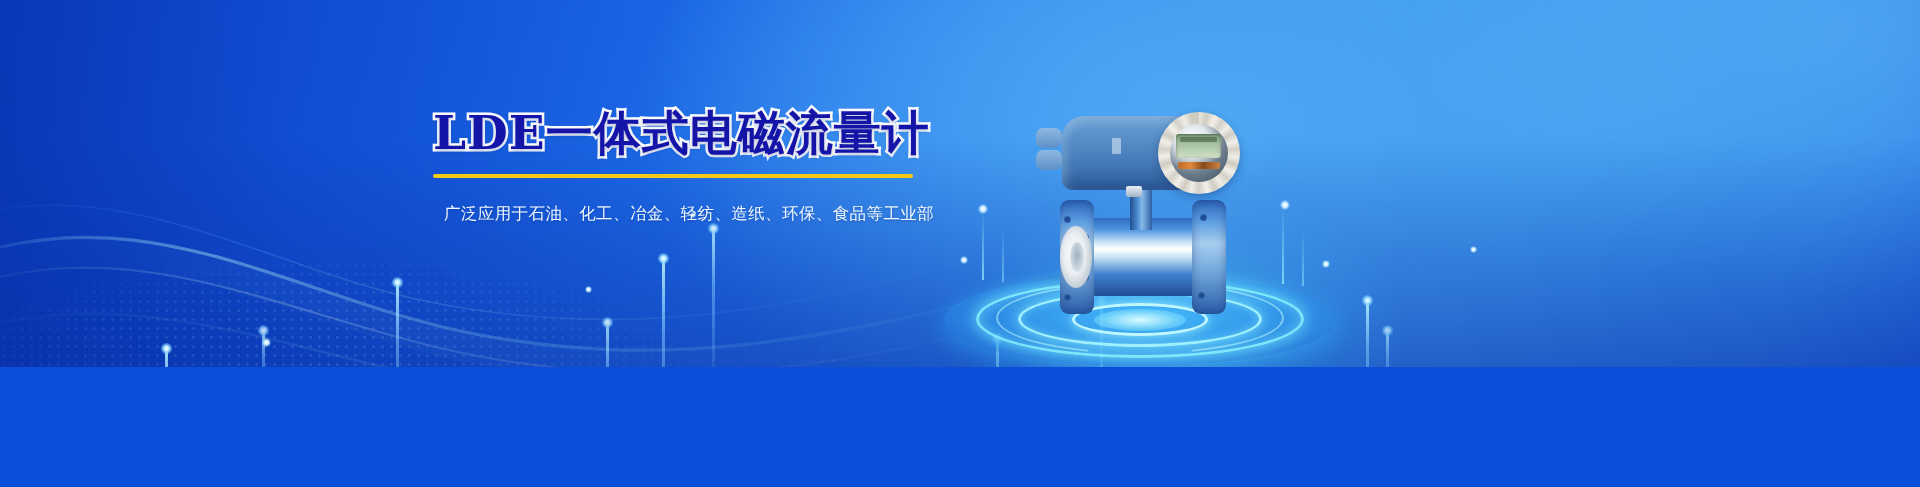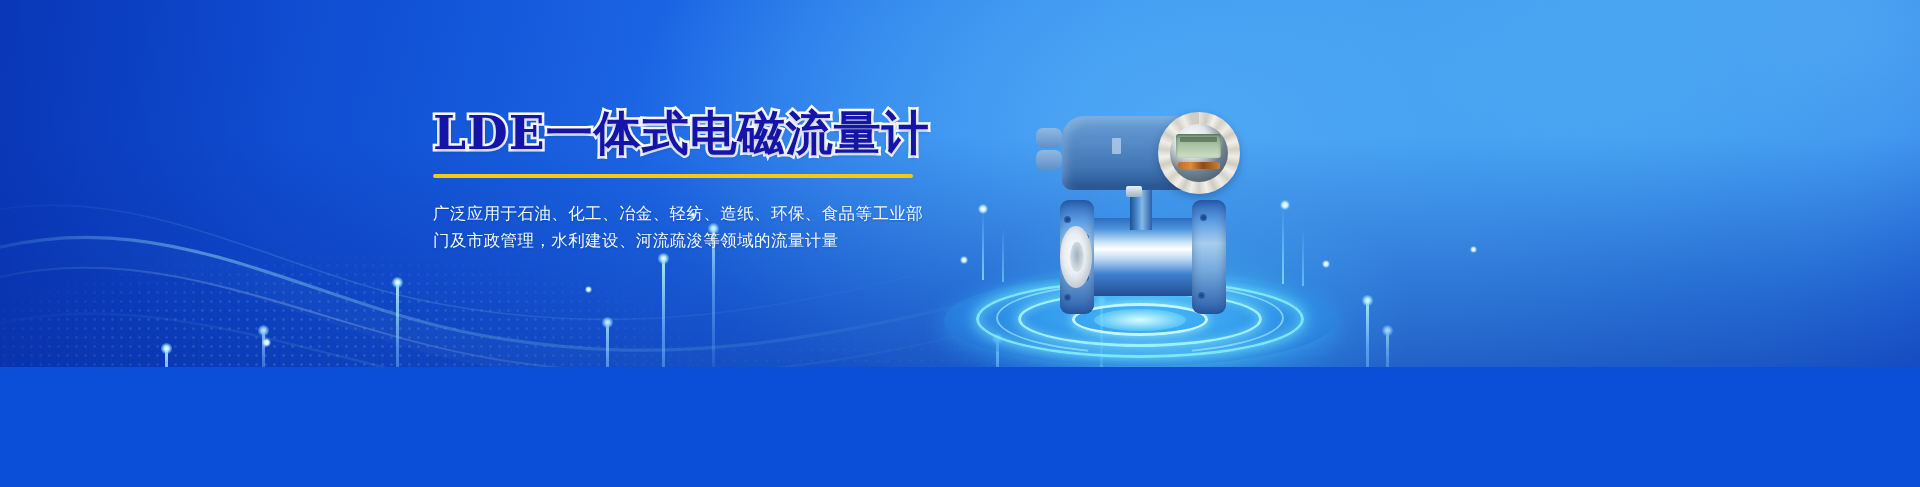--- a/index.html
+++ b/index.html
@@ -52,21 +52,21 @@
     margin:0;font-size:47px;line-height:1.06;font-weight:700;letter-spacing:1px;
     font-family:"DejaVu Serif","Liberation Serif",serif;
     color:#1414a8;white-space:nowrap;
     -webkit-text-stroke:5px #ffffff;
     paint-order:stroke fill;
     text-shadow:0 2px 4px rgba(10,40,120,.30);
   }
   .rule{margin-top:16px;width:480px;height:4px;background:#f6c915;border-radius:2px;}
   .desc{margin-top:22px;font-size:16.5px;line-height:1.62;color:#f2f9ff;letter-spacing:.4px;
         text-shadow:0 1px 2px rgba(10,45,130,.35);}
-  .desc div{white-space:nowrap;}
+  .desc div{white-space:nowrap;margin-left:11px;}
 
   
   .product{position:absolute;left:930px;top:60px;width:520px;height:330px;}
 
   
   .pglow{position:absolute;left:40px;top:120px;width:440px;height:230px;
     background:radial-gradient(ellipse at 50% 60%,rgba(90,225,255,.40) 0%,rgba(70,200,255,.16) 42%,rgba(70,200,255,0) 72%);}
 
   
   .disc{position:absolute;left:14px;top:200px;width:392px;height:106px;}
@@ -198,21 +198,20 @@
   <div class="spark" style="left:866px;top:372px;width:8px;height:8px;"></div>
   <div class="spark" style="left:1470px;top:246px;width:7px;height:7px;"></div>
   <div class="spark" style="left:1544px;top:410px;width:6px;height:6px;"></div>
   <div class="spark" style="left:124px;top:404px;width:6px;height:6px;"></div>
 
   <div class="copy">
     <h1 class="title">LDE一体式电磁流量计</h1>
     <div class="rule"></div>
     <div class="desc">
       <div>广泛应用于石油、化工、冶金、轻纺、造纸、环保、食品等工业部</div>
-      <div>门及市政管理，水利建设、河流疏浚等领域的流量计量</div>
     </div>
   </div>
 
   <div class="product">
     <div class="pglow"></div>
 
     <div class="ray" style="left:52px;top:150px;height:70px;"></div>
     <div class="ray" style="left:72px;top:168px;height:54px;opacity:.7;"></div>
     <div class="ray" style="left:352px;top:146px;height:78px;"></div>
     <div class="ray" style="left:372px;top:170px;height:56px;opacity:.7;"></div>

